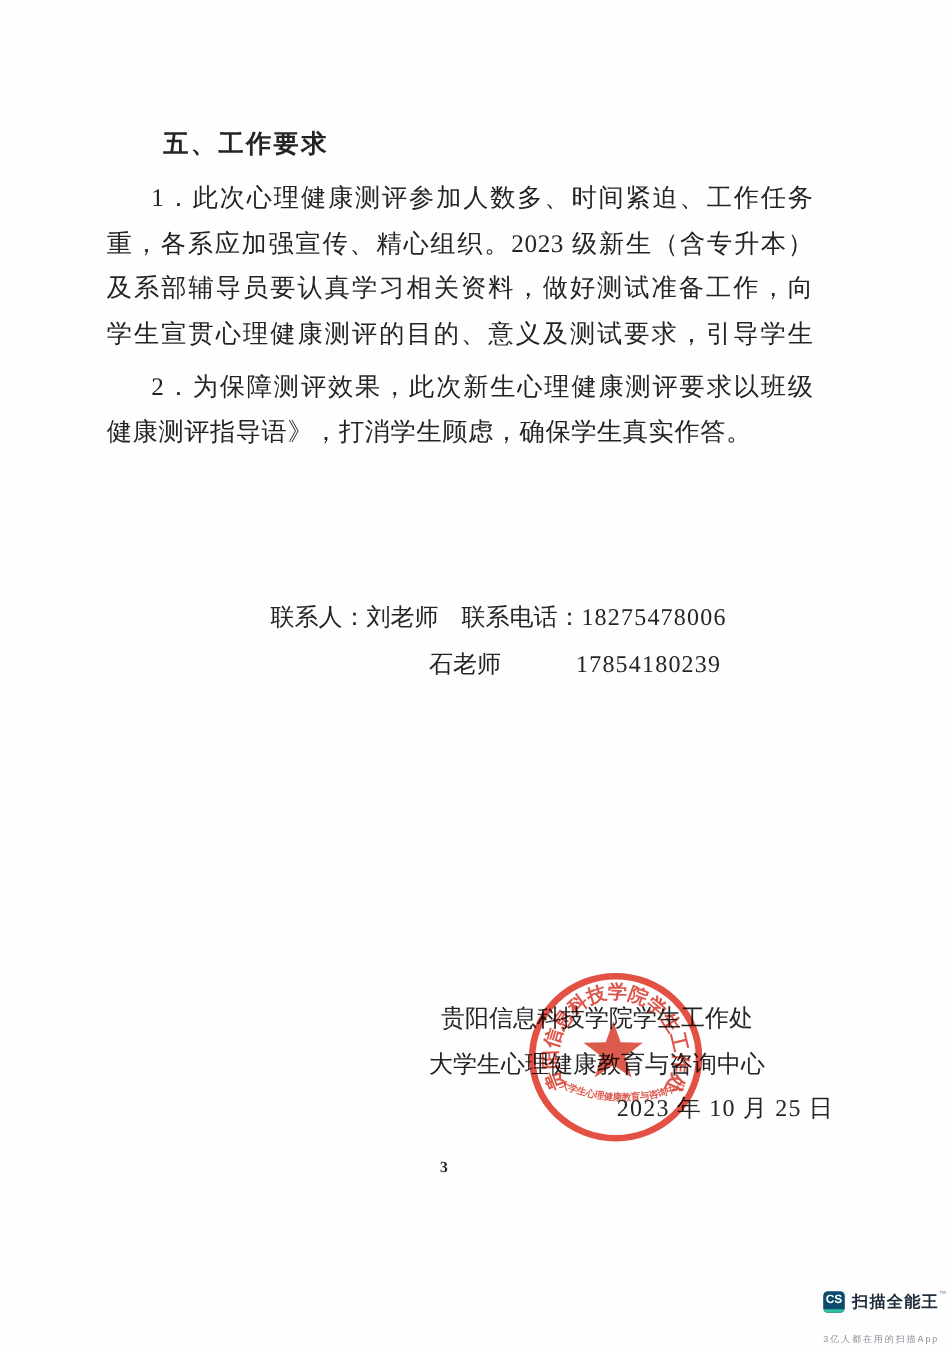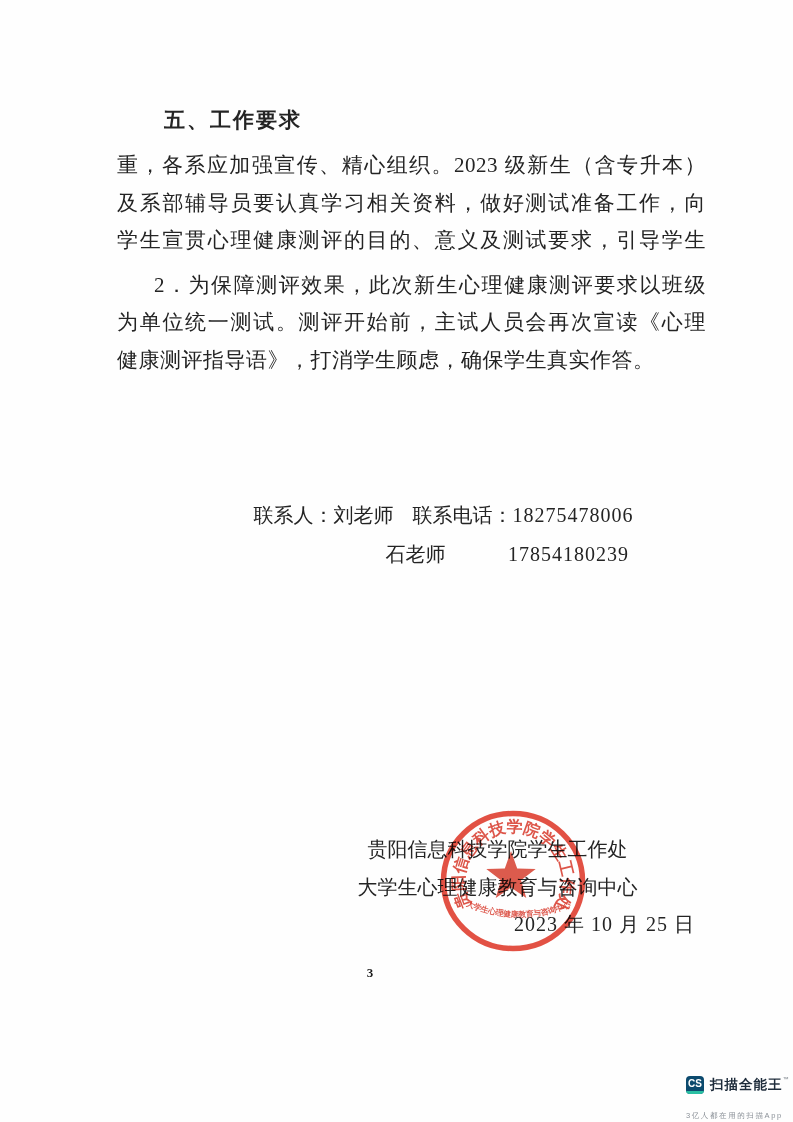--- a/index.html
+++ b/index.html
@@ -7,21 +7,21 @@
     width:793px;height:1122px;
     background:#ffffff;
     position:relative;
     font-family:"Liberation Serif","DejaVu Serif",serif;
     color:#242424;
     overflow:hidden;
   }
   .scan-page{position:absolute;inset:0;background:#fefefe;}
 
   
-  .text-col{position:absolute;left:117px;top:0;width:589px;}
+  .text-col{position:absolute;left:89px;top:0;width:589px;}
   .heading{
     padding:101px 0 0 47px;
     font-size:21px;font-weight:bold;line-height:38px;
     letter-spacing:2px;
   }
   .para{margin:0;}
   .p1{margin-top:8px;}
   .p2{margin-top:7px;}
   .p3{margin-top:0;}
   .line{
@@ -84,28 +84,28 @@
 </head>
 <body>
 
 <div class="scan-page">
 
   <div class="text-col">
 
     <div class="heading">五、工作要求</div>
 
     <div class="para p1">
+      <div class="line indent">1．此次心理健康测评参加人数多、时间紧迫、工作任务</div>
       <div class="line">重，各系应加强宣传、精心组织。2023 级新生（含专升本）</div>
       <div class="line">及系部辅导员要认真学习相关资料，做好测试准备工作，向</div>
       <div class="line">学生宣贯心理健康测评的目的、意义及测试要求，引导学生</div>
     </div>
 
     <div class="para p2">
       <div class="line indent">2．为保障测评效果，此次新生心理健康测评要求以班级</div>
-      <div class="line">为单位统一测试。测评开始前，主试人员会再次宣读《心理</div>
       <div class="line last">健康测评指导语》，打消学生顾虑，确保学生真实作答。</div>
     </div>
 
     <div class="para p3">
     </div>
 
     <div class="contacts">
       <div class="c-row1">
         <span class="c-cell1">联系人：刘老师</span><span class="c-cell2">联系电话：</span><span class="phone">18275478006</span>
       </div>

